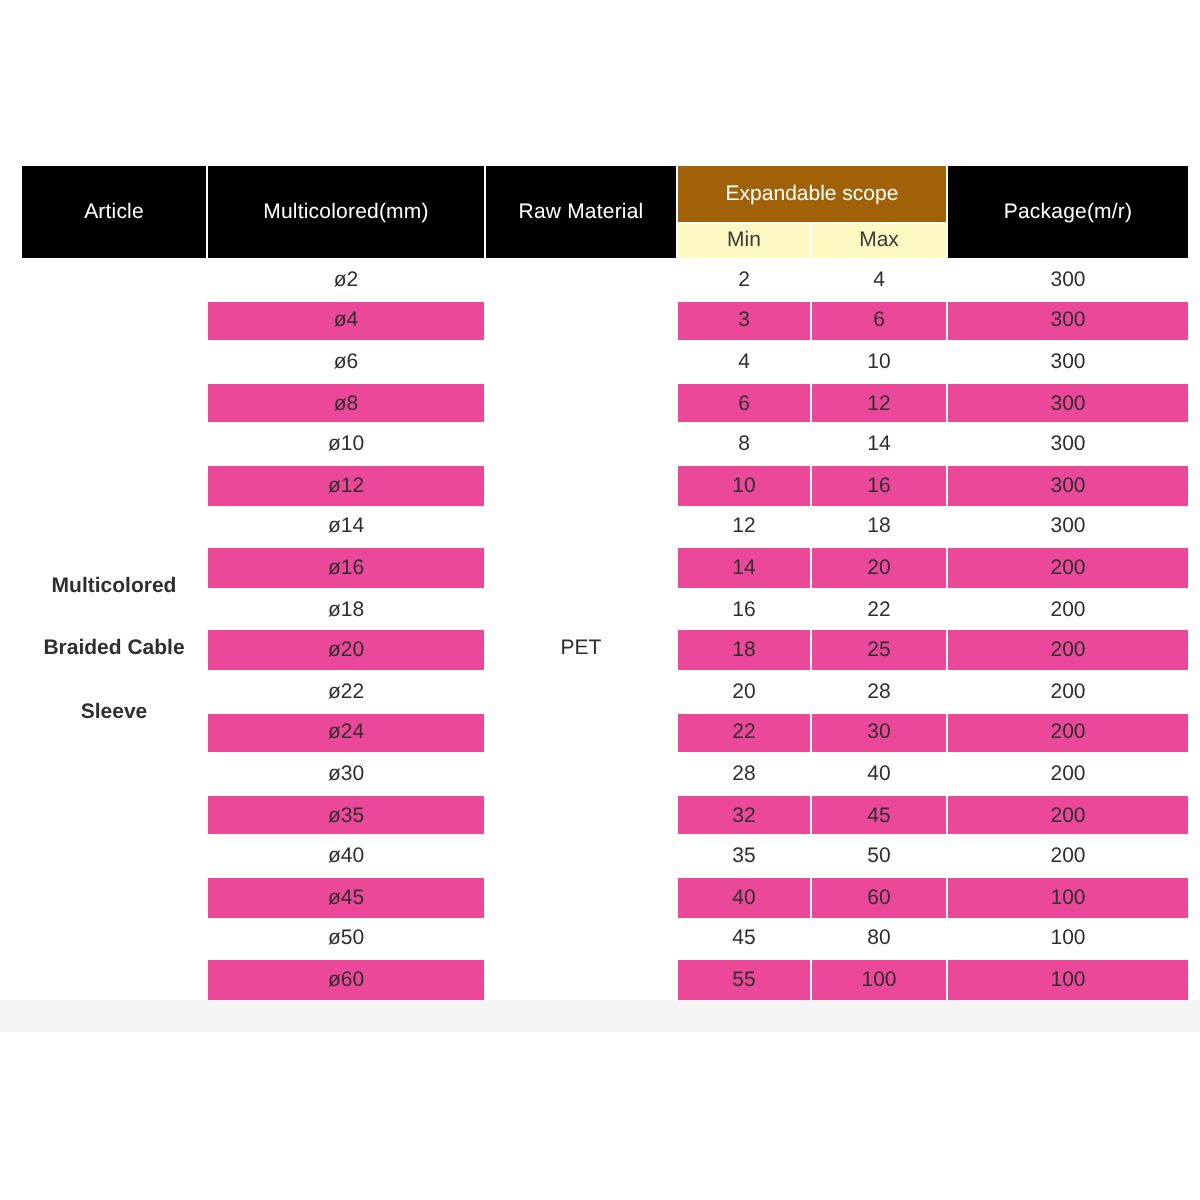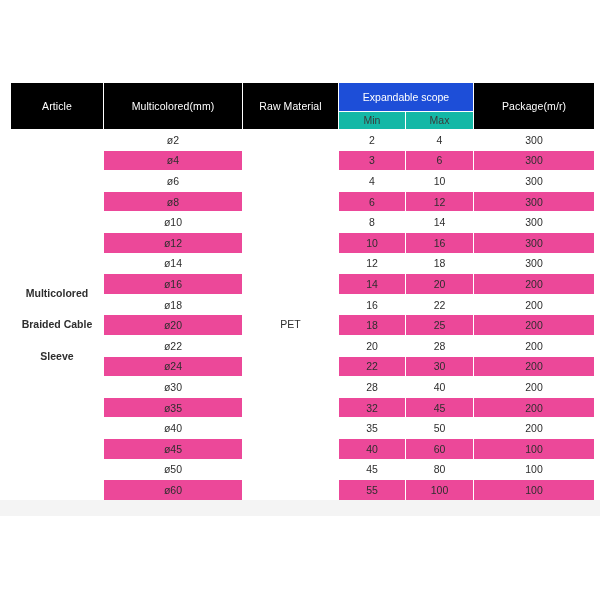--- a/index.html
+++ b/index.html
@@ -68,27 +68,27 @@
 
   
   th.hdr {
     background: #000000;
     color: #ffffff;
     font-size: 10.5px;
     height: 46px;
     letter-spacing: 0.1px;
   }
   th.hdr-group {
-    background: #1d4ed8;
+    background: #a16207;
     color: #ffffff;
     font-size: 10.5px;
     height: 23px;
   }
   th.hdr-sub {
-    background: #14b8a6;
+    background: #fef9c3;
     color: #3a3a3a;
     font-size: 10.5px;
     height: 14px;
   }
 
   
   td.cell {
     height: 19.6px;
     font-size: 10.5px;
     background: #ffffff;

